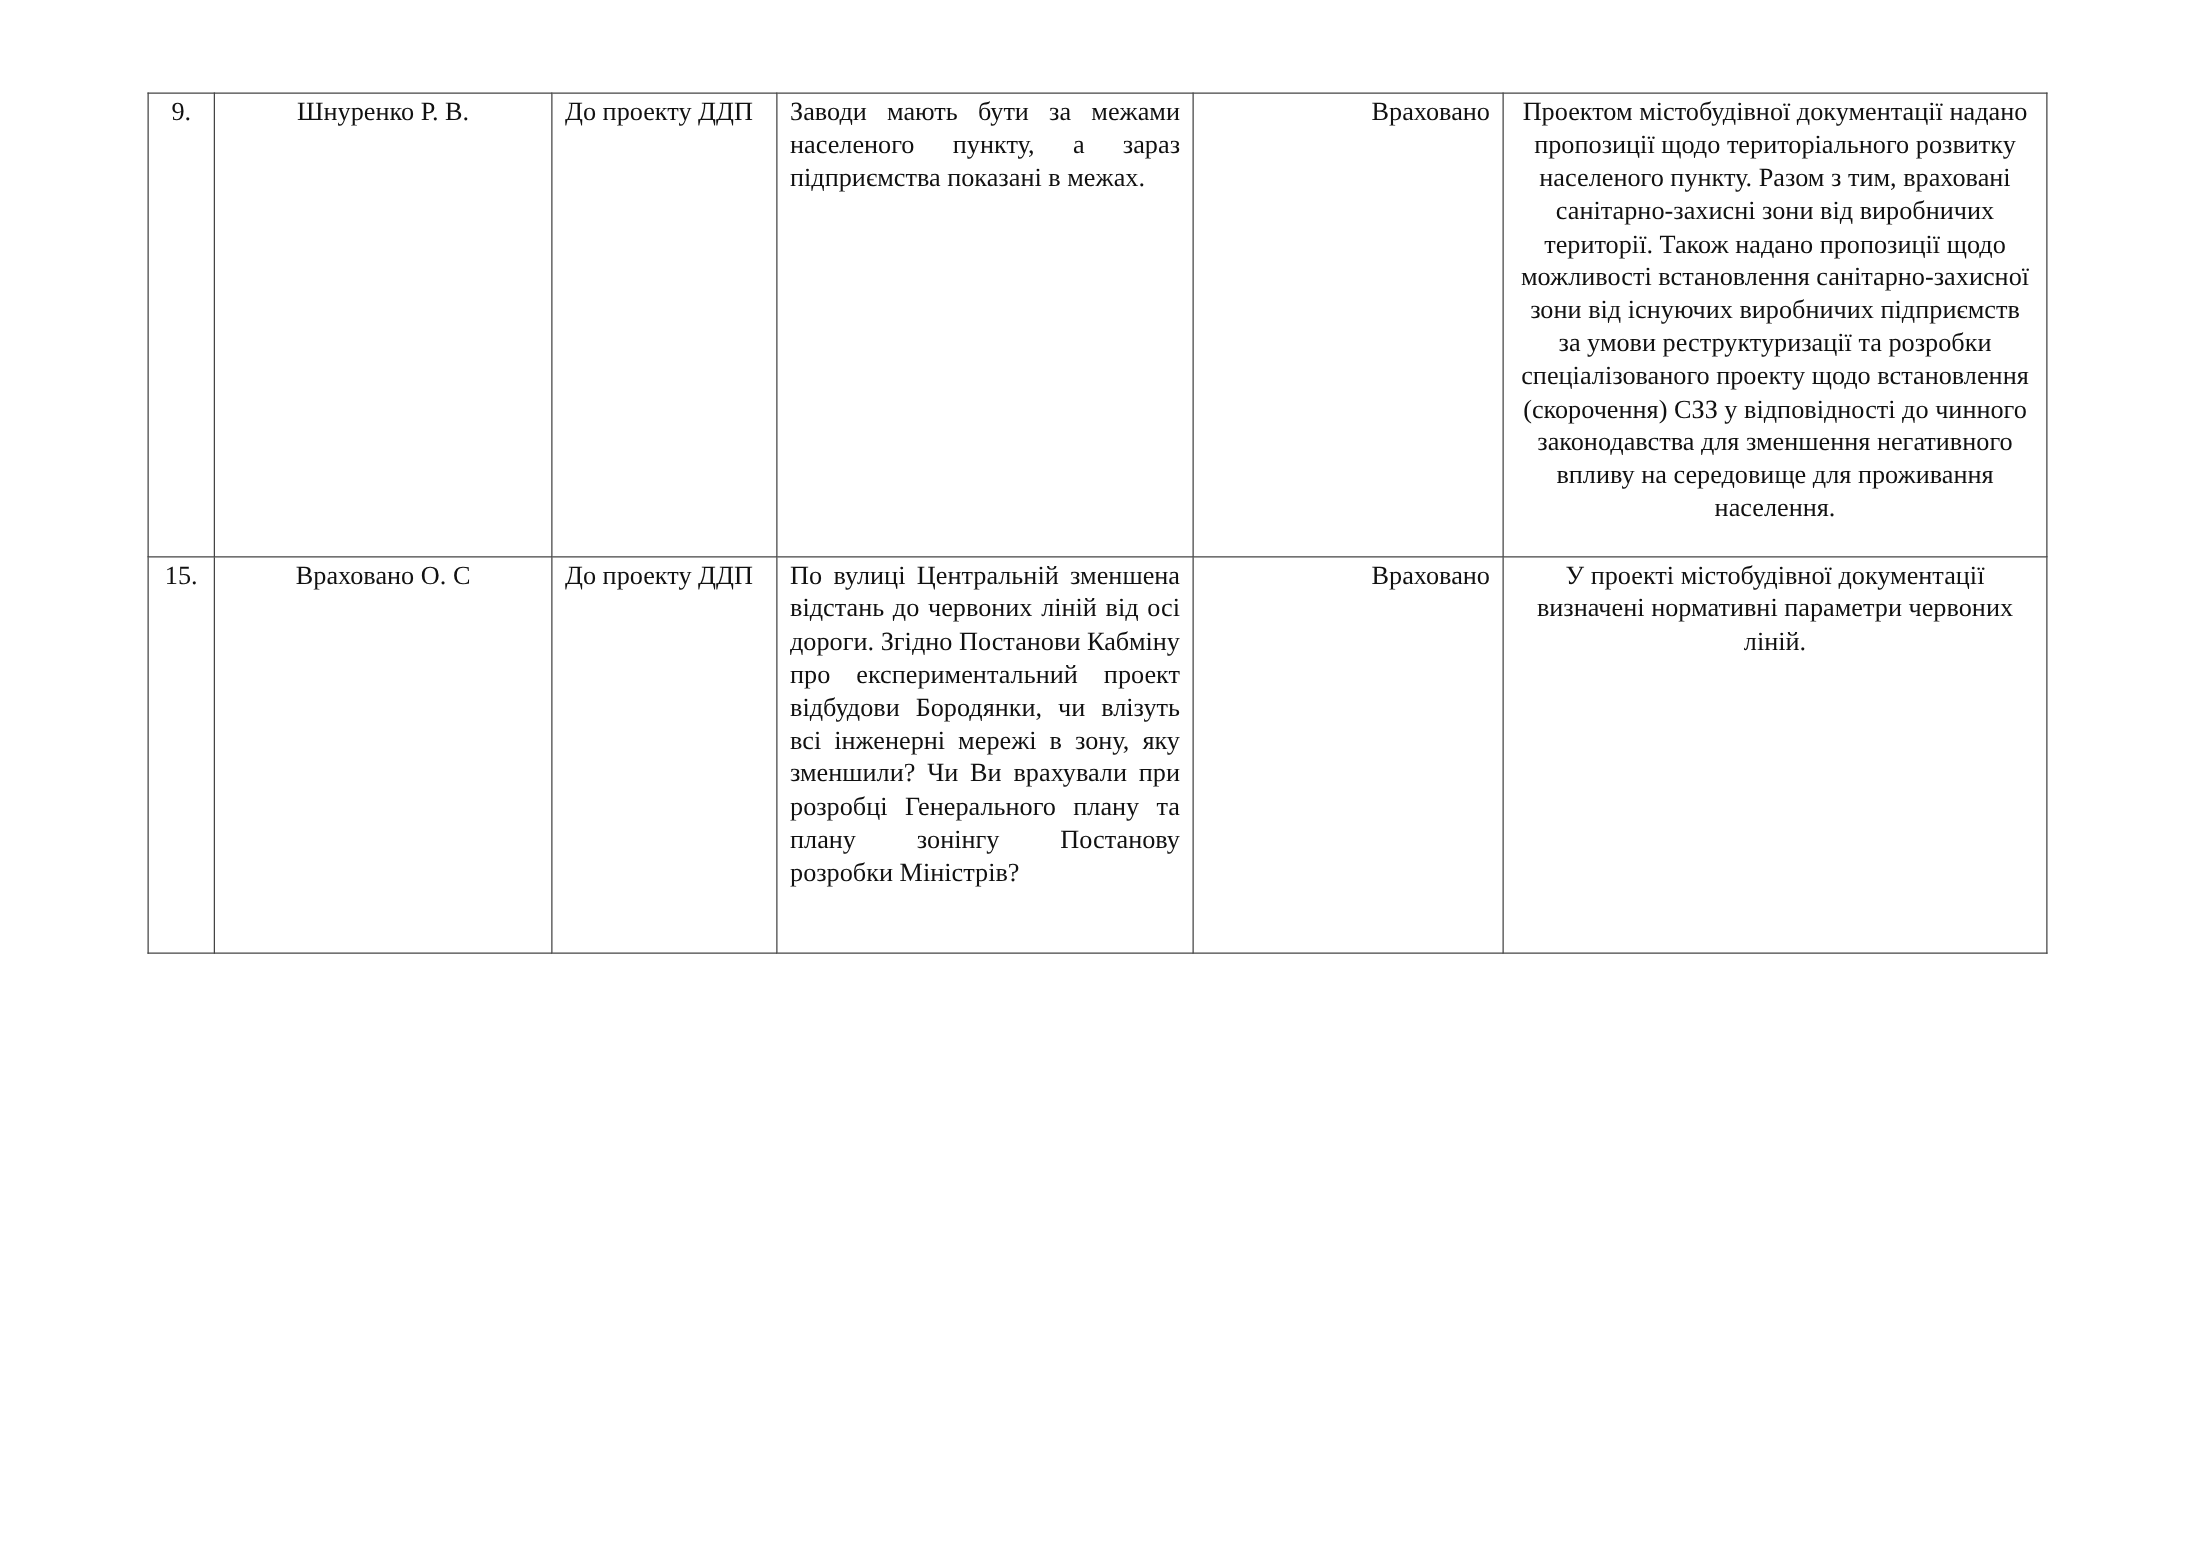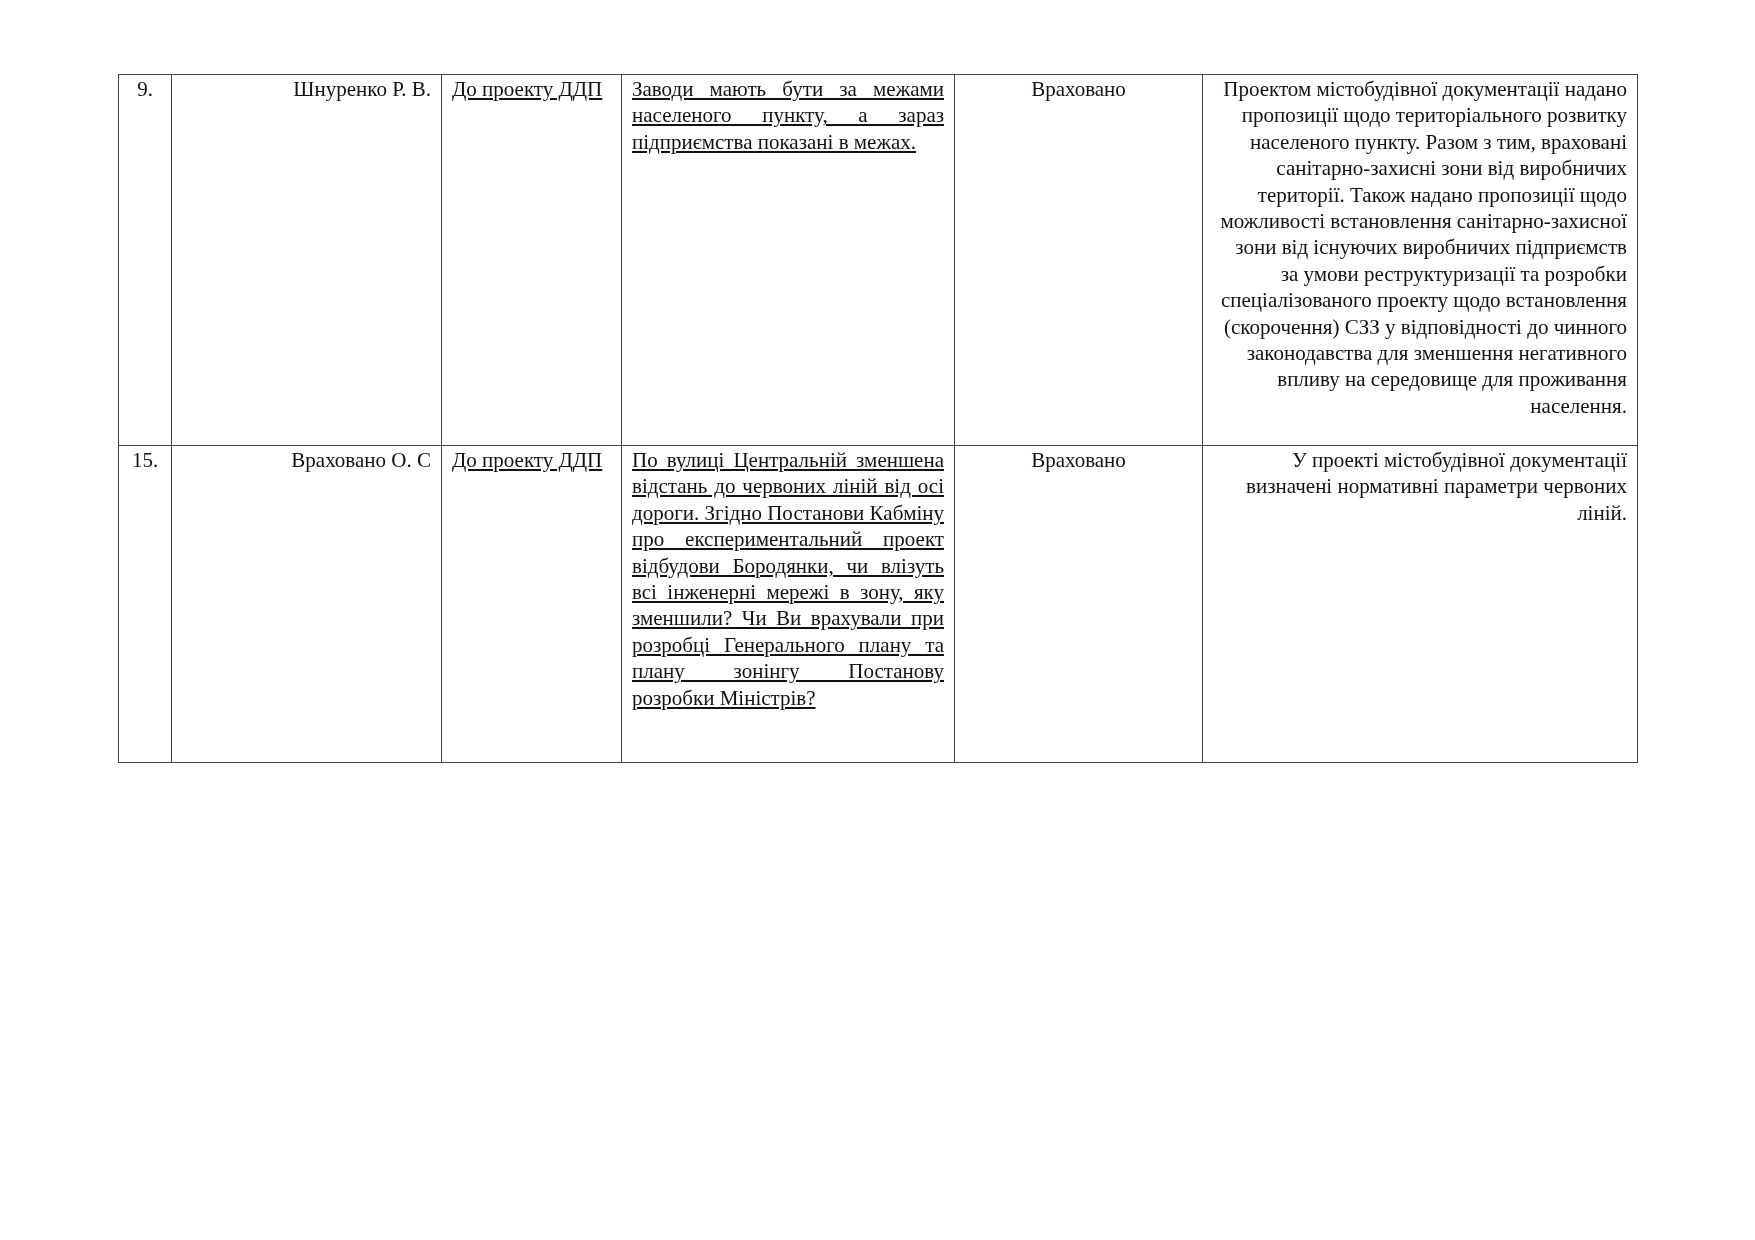--- a/index.html
+++ b/index.html
@@ -3,23 +3,23 @@
 <meta charset="utf-8">
 <style>
   html, body { margin: 0; padding: 0; background: #ffffff; }
   body { width: 1755px; height: 1240px; position: relative; overflow: hidden;
          font-family: "Liberation Serif", "DejaVu Serif", serif; color: #111; }
   .page { position: absolute; left: 0; top: 0; width: 1755px; height: 1240px; background: #fff; }
   table.comments { position: absolute; left: 118px; top: 74px; width: 1519px;
          border-collapse: collapse; table-layout: fixed; font-size: 21px; line-height: 26.4px; }
   table.comments td { border: 1.5px solid #444; vertical-align: top; padding: 1px 10px 2px 10px; }
   td.num { text-align: center; padding-left: 4px; padding-right: 4px; }
-  td.just { text-align: justify; text-align-last: left; text-decoration: underline; }
-  td.center { text-align: center; }
-  td.left { text-align: right; }
+  td.just { text-align: justify; text-align-last: left; }
+  td.center { text-align: right; }
+  td.left { text-align: center; }
   .row1 td { height: 367px; }
   .row2 td { height: 313px; }
 </style>
 </head>
 <body>
 
 <div class="page">
   <table class="comments">
     <colgroup>
       <col style="width:53px">

